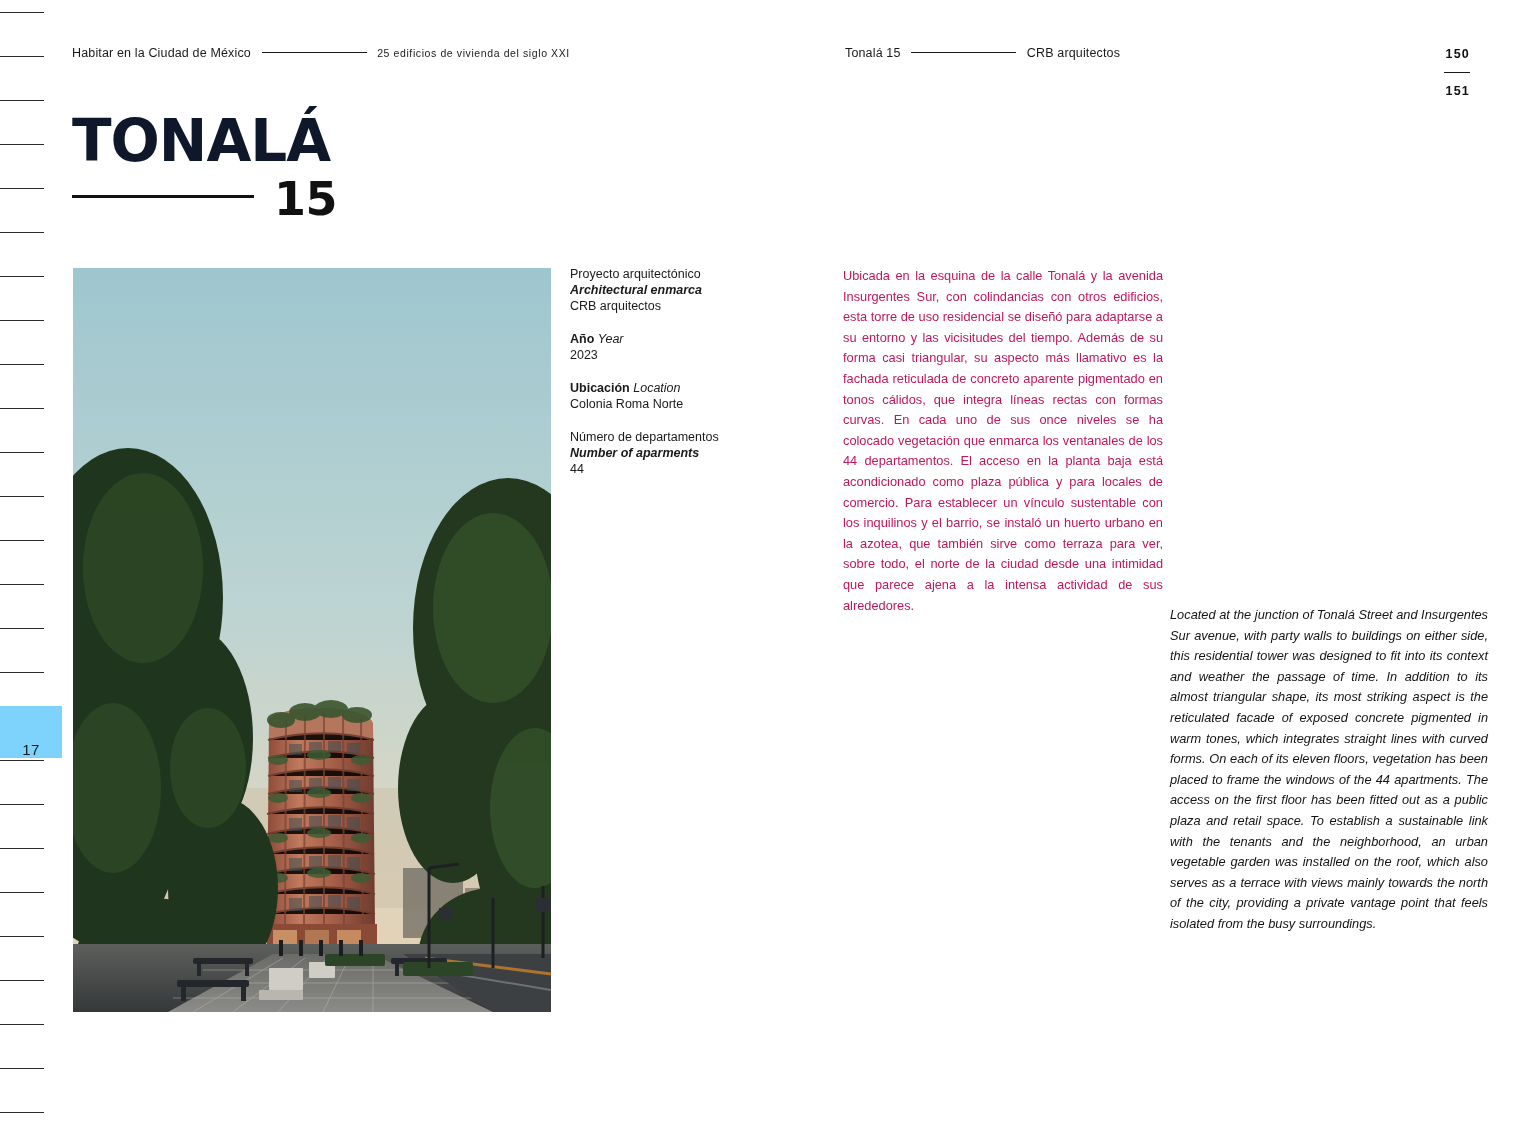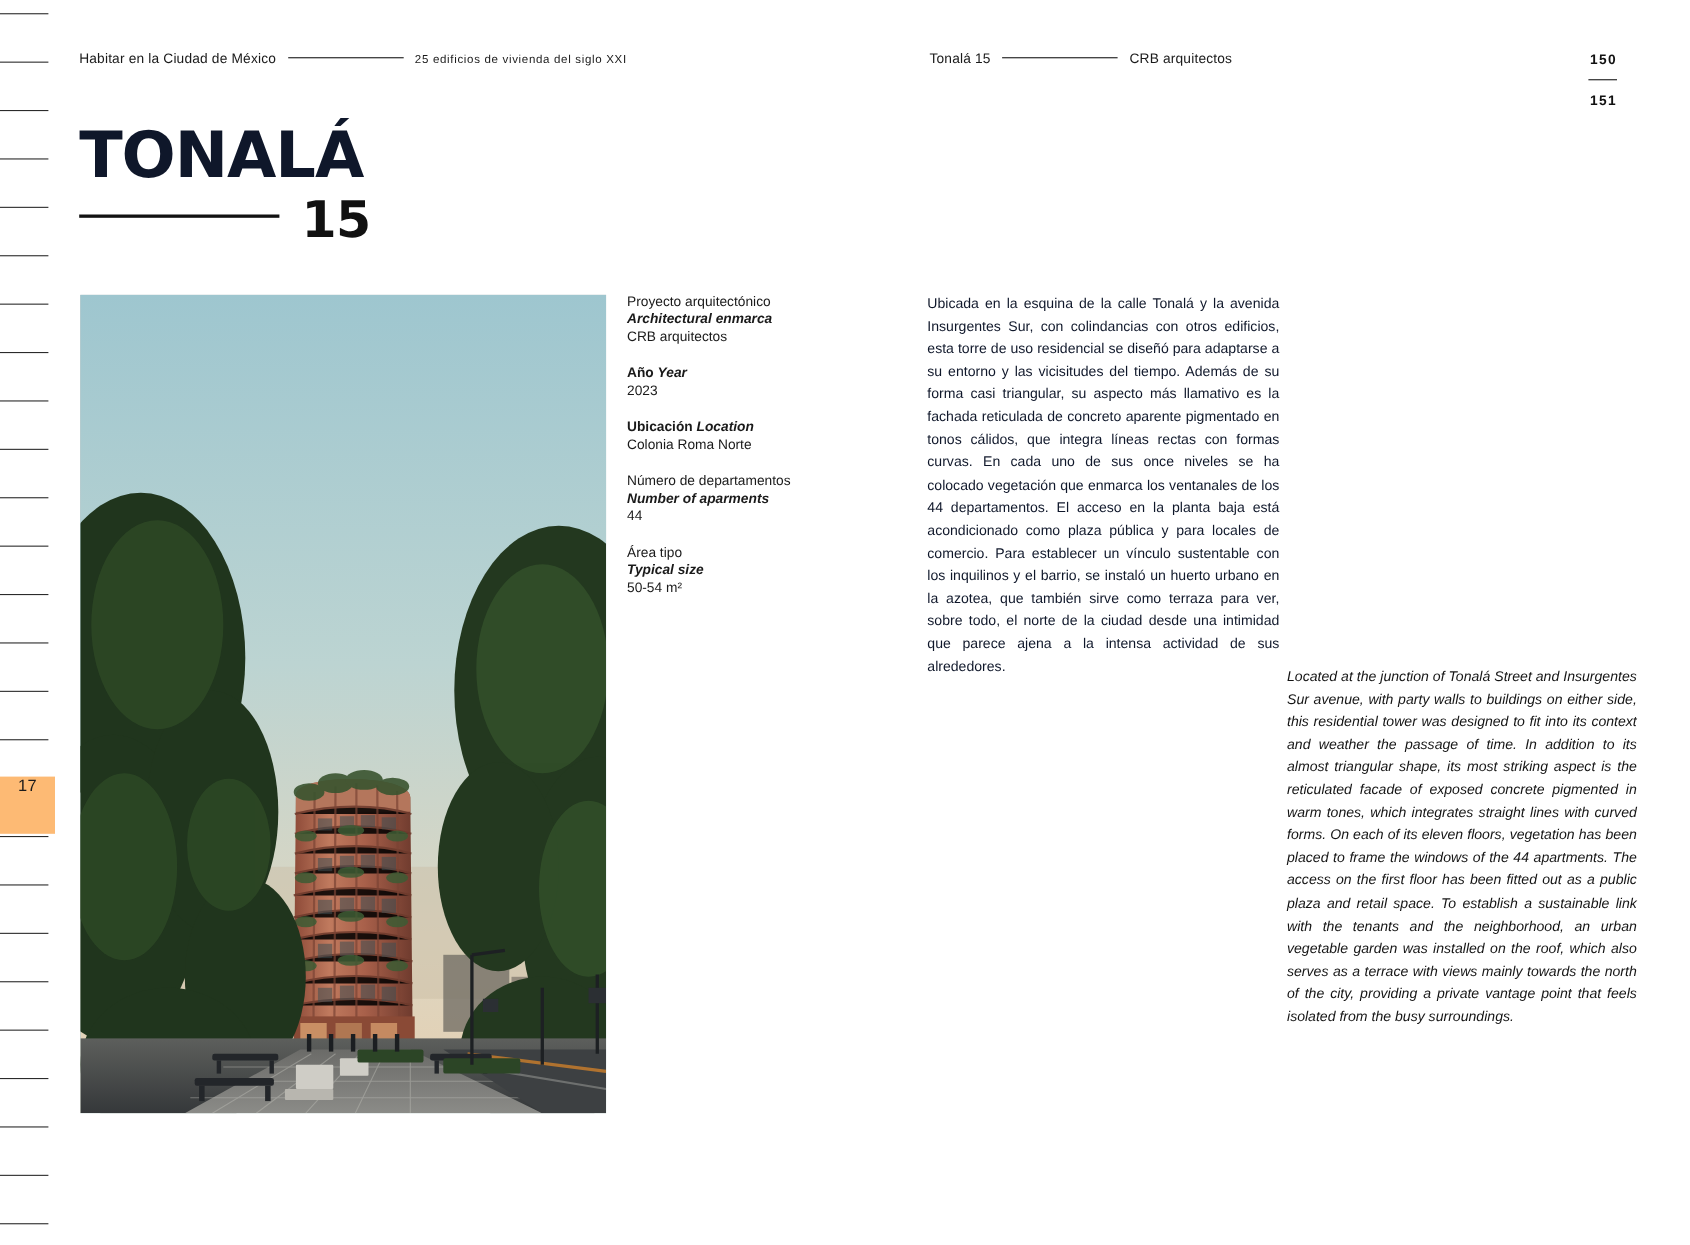--- a/index.html
+++ b/index.html
@@ -25,25 +25,25 @@
   .edge-tick {
     position: absolute;
     left: 0;
     width: 44px;
     height: 1px;
     background: #2b2b2b;
   }
   .edge-tab {
     position: absolute;
     left: 0;
-    width: 50px;
+    width: 62px;
     height: 52px;
-    background: #fdba74;
+    background: #7dd3fc;
     display: flex;
-    align-items: flex-start;
+    align-items: flex-end;
     justify-content: center;
   }
   .edge-tab span {
     font-size: 15px;
     color: #1a1a1a;
     letter-spacing: 0.3px;
   }
 
   
   .runhead {
@@ -140,32 +140,32 @@
     width: 230px;
     font-size: 12.5px;
     line-height: 16px;
     color: #1a1a1a;
   }
   .meta-group { margin-bottom: 17px; }
   .meta-lbl-es { font-weight: normal; }
   .meta-lbl-en { font-weight: bold; font-style: italic; }
   .meta-val { }
   .meta-inline-es { font-weight: bold; }
-  .meta-inline-en { font-weight: bold; font-style: italic; }
+  .meta-inline-en { font-weight: normal; font-style: italic; }
 
   
   .body-es {
     position: absolute;
     left: 843px;
     top: 266px;
     width: 320px;
     font-size: 12.8px;
     line-height: 20.6px;
     text-align: justify;
-    color: #0f172a;
+    color: #be185d;
     hyphens: auto;
   }
 
   
   .body-en {
     position: absolute;
     left: 1170px;
     top: 605px;
     width: 318px;
     font-size: 12.8px;
@@ -453,22 +453,17 @@
     </div>
     <div class="meta-val">Colonia Roma Norte</div>
   </div>
 
   <div class="meta-group">
     <div class="meta-lbl-es">Número de departamentos</div>
     <div class="meta-lbl-en">Number of aparments</div>
     <div class="meta-val">44</div>
   </div>
 
-  <div class="meta-group">
-    <div class="meta-lbl-es">Área tipo</div>
-    <div class="meta-lbl-en">Typical size</div>
-    <div class="meta-val">50-54 m²</div>
-  </div>
 
 </div>
 
 <div class="body-es">Ubicada en la esquina de la calle Tonalá y la avenida Insurgentes Sur, con colindancias con otros edificios, esta torre de uso residencial se diseñó para adaptarse a su entorno y las vicisitudes del tiempo. Además de su forma casi triangular, su aspecto más llamativo es la fachada reticulada de concreto aparente pigmentado en tonos cálidos, que integra líneas rectas con formas curvas. En cada uno de sus once niveles se ha colocado vegetación que enmarca los ventanales de los 44 departamentos. El acceso en la planta baja está acondicionado como plaza pública y para locales de comercio. Para establecer un vínculo sustentable con los inquilinos y el barrio, se instaló un huerto urbano en la azotea, que también sirve como terraza para ver, sobre todo, el norte de la ciudad desde una intimidad que parece ajena a la intensa actividad de sus alrededores.</div>
 <div class="body-en">Located at the junction of Tonalá Street and Insurgentes Sur avenue, with party walls to buildings on either side, this residential tower was designed to fit into its context and weather the passage of time. In addition to its almost triangular shape, its most striking aspect is the reticulated facade of exposed concrete pigmented in warm tones, which integrates straight lines with curved forms. On each of its eleven floors, vegetation has been placed to frame the windows of the 44 apartments. The access on the first floor has been fitted out as a public plaza and retail space. To establish a sustainable link with the tenants and the neighborhood, an urban vegetable garden was installed on the roof, which also serves as a terrace with views mainly towards the north of the city, providing a private vantage point that feels isolated from the busy surroundings.</div>
 
 </body></html>

